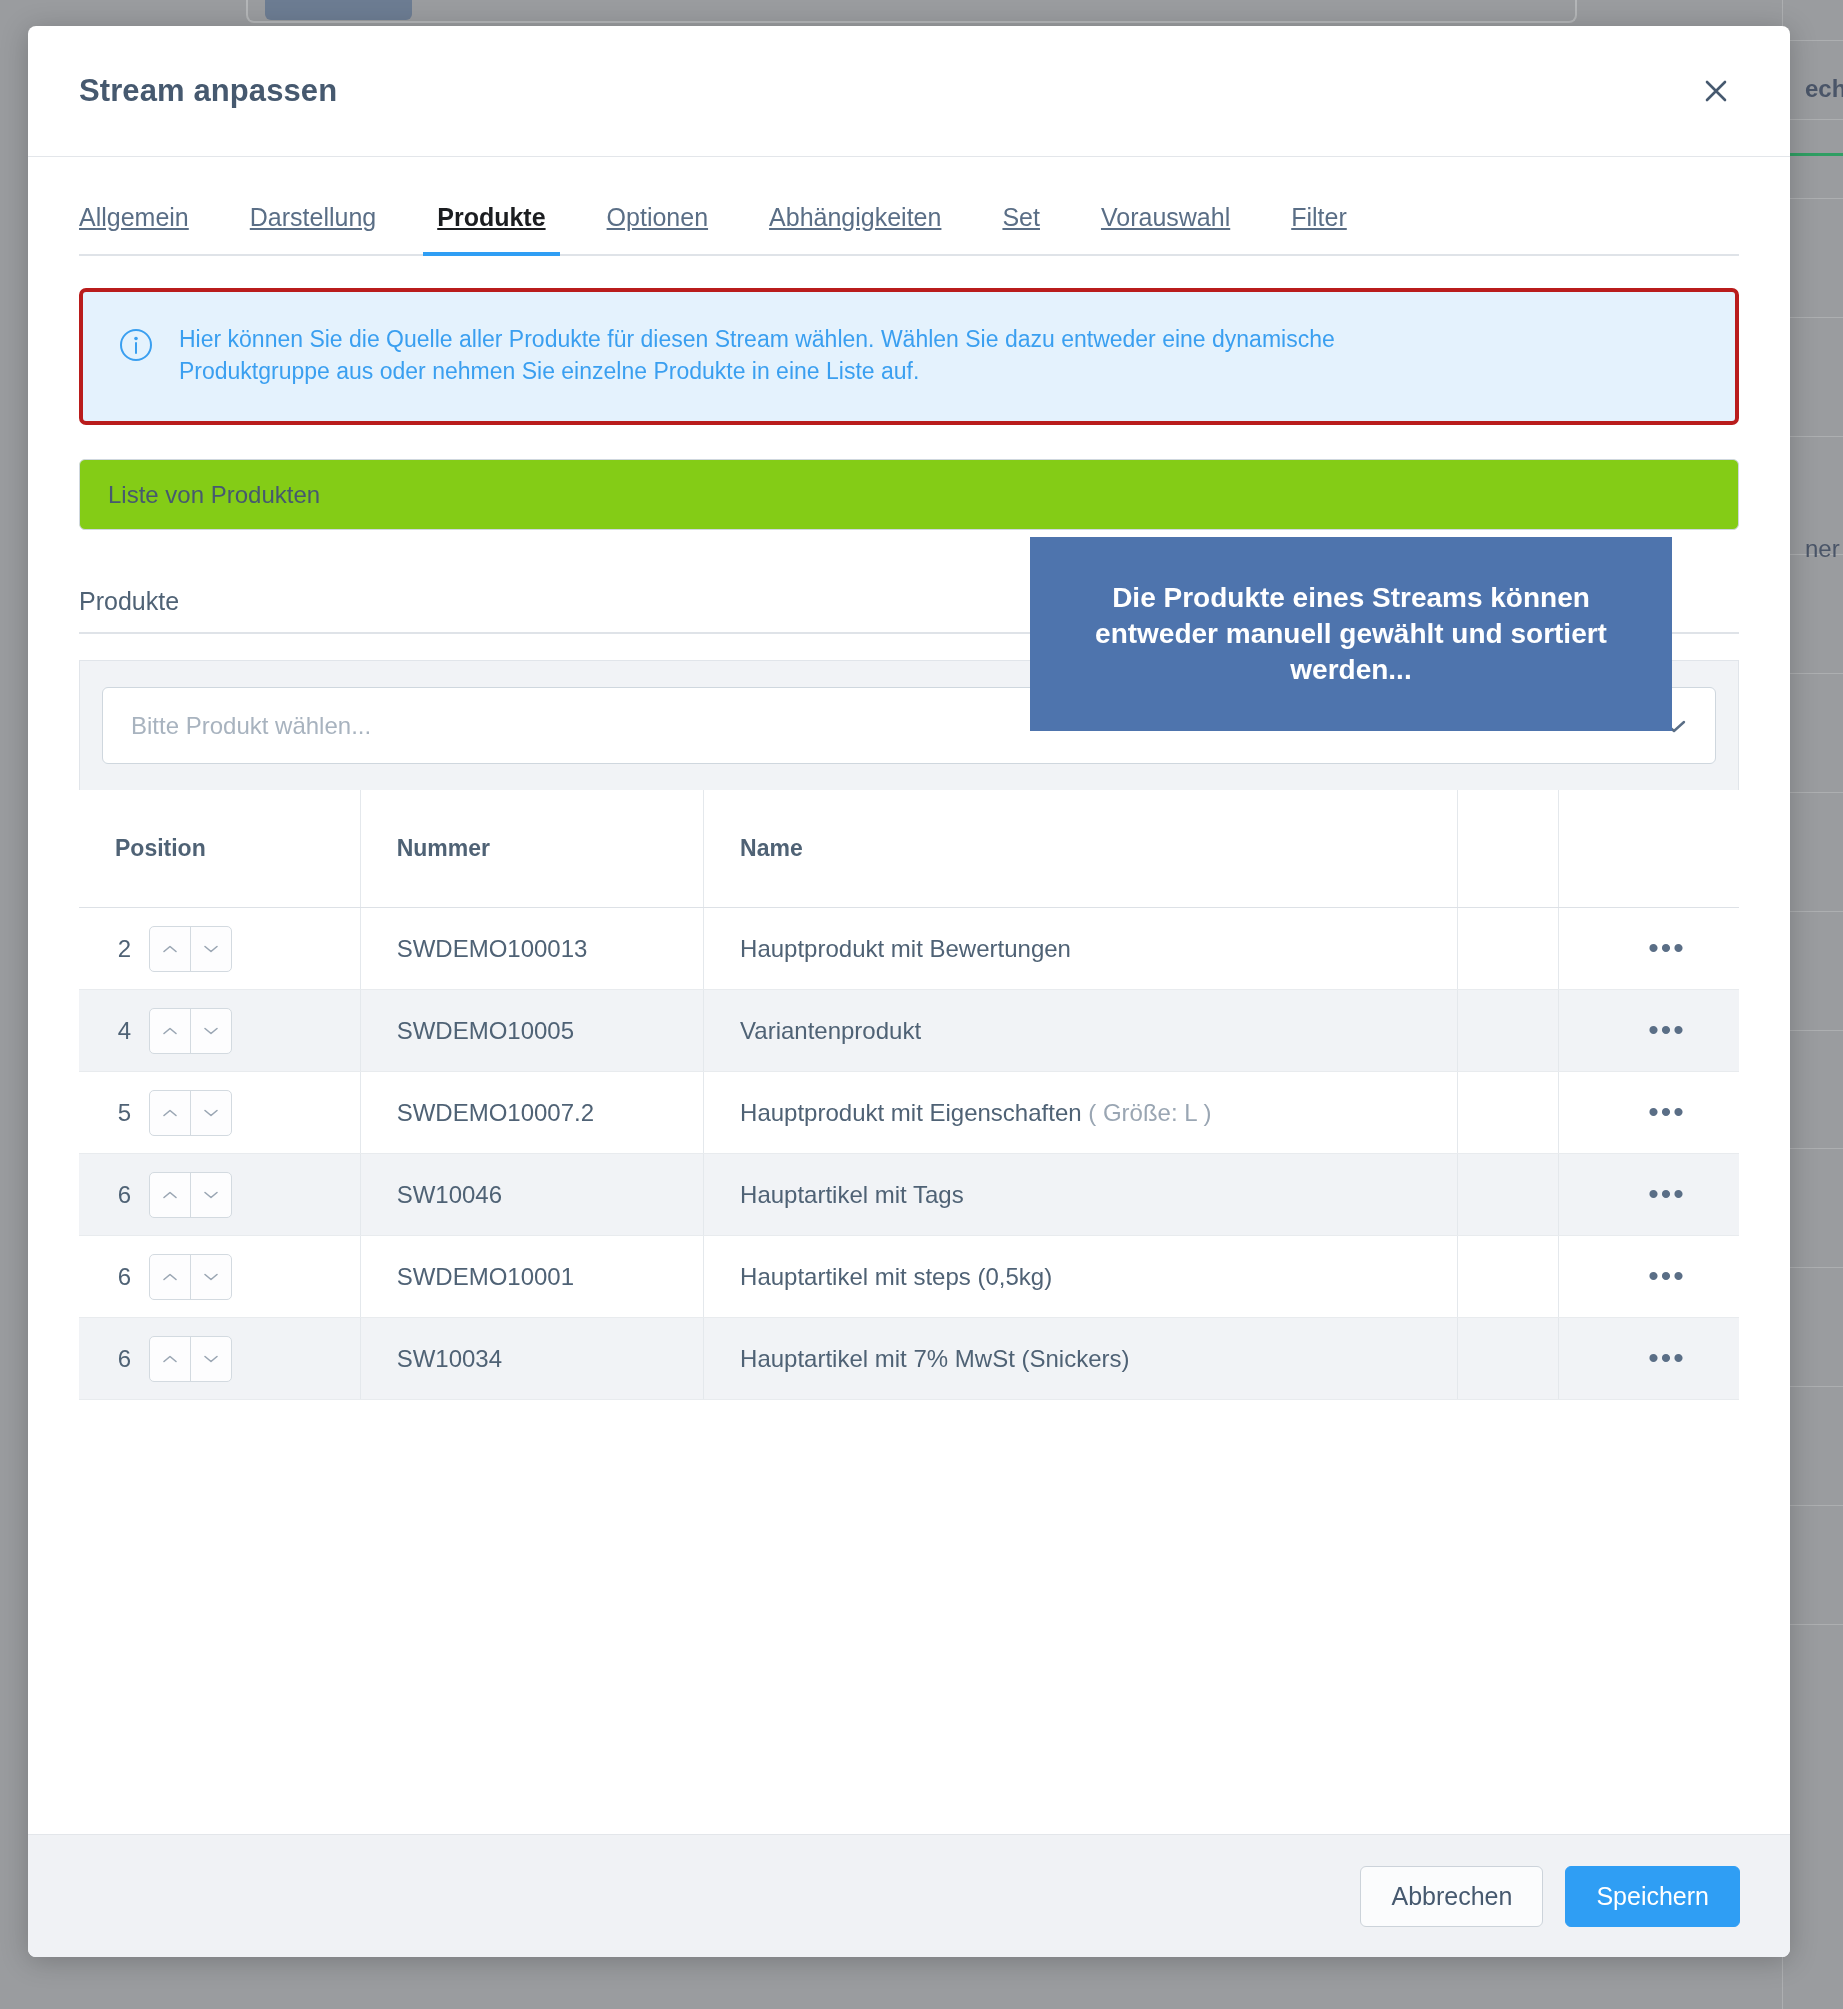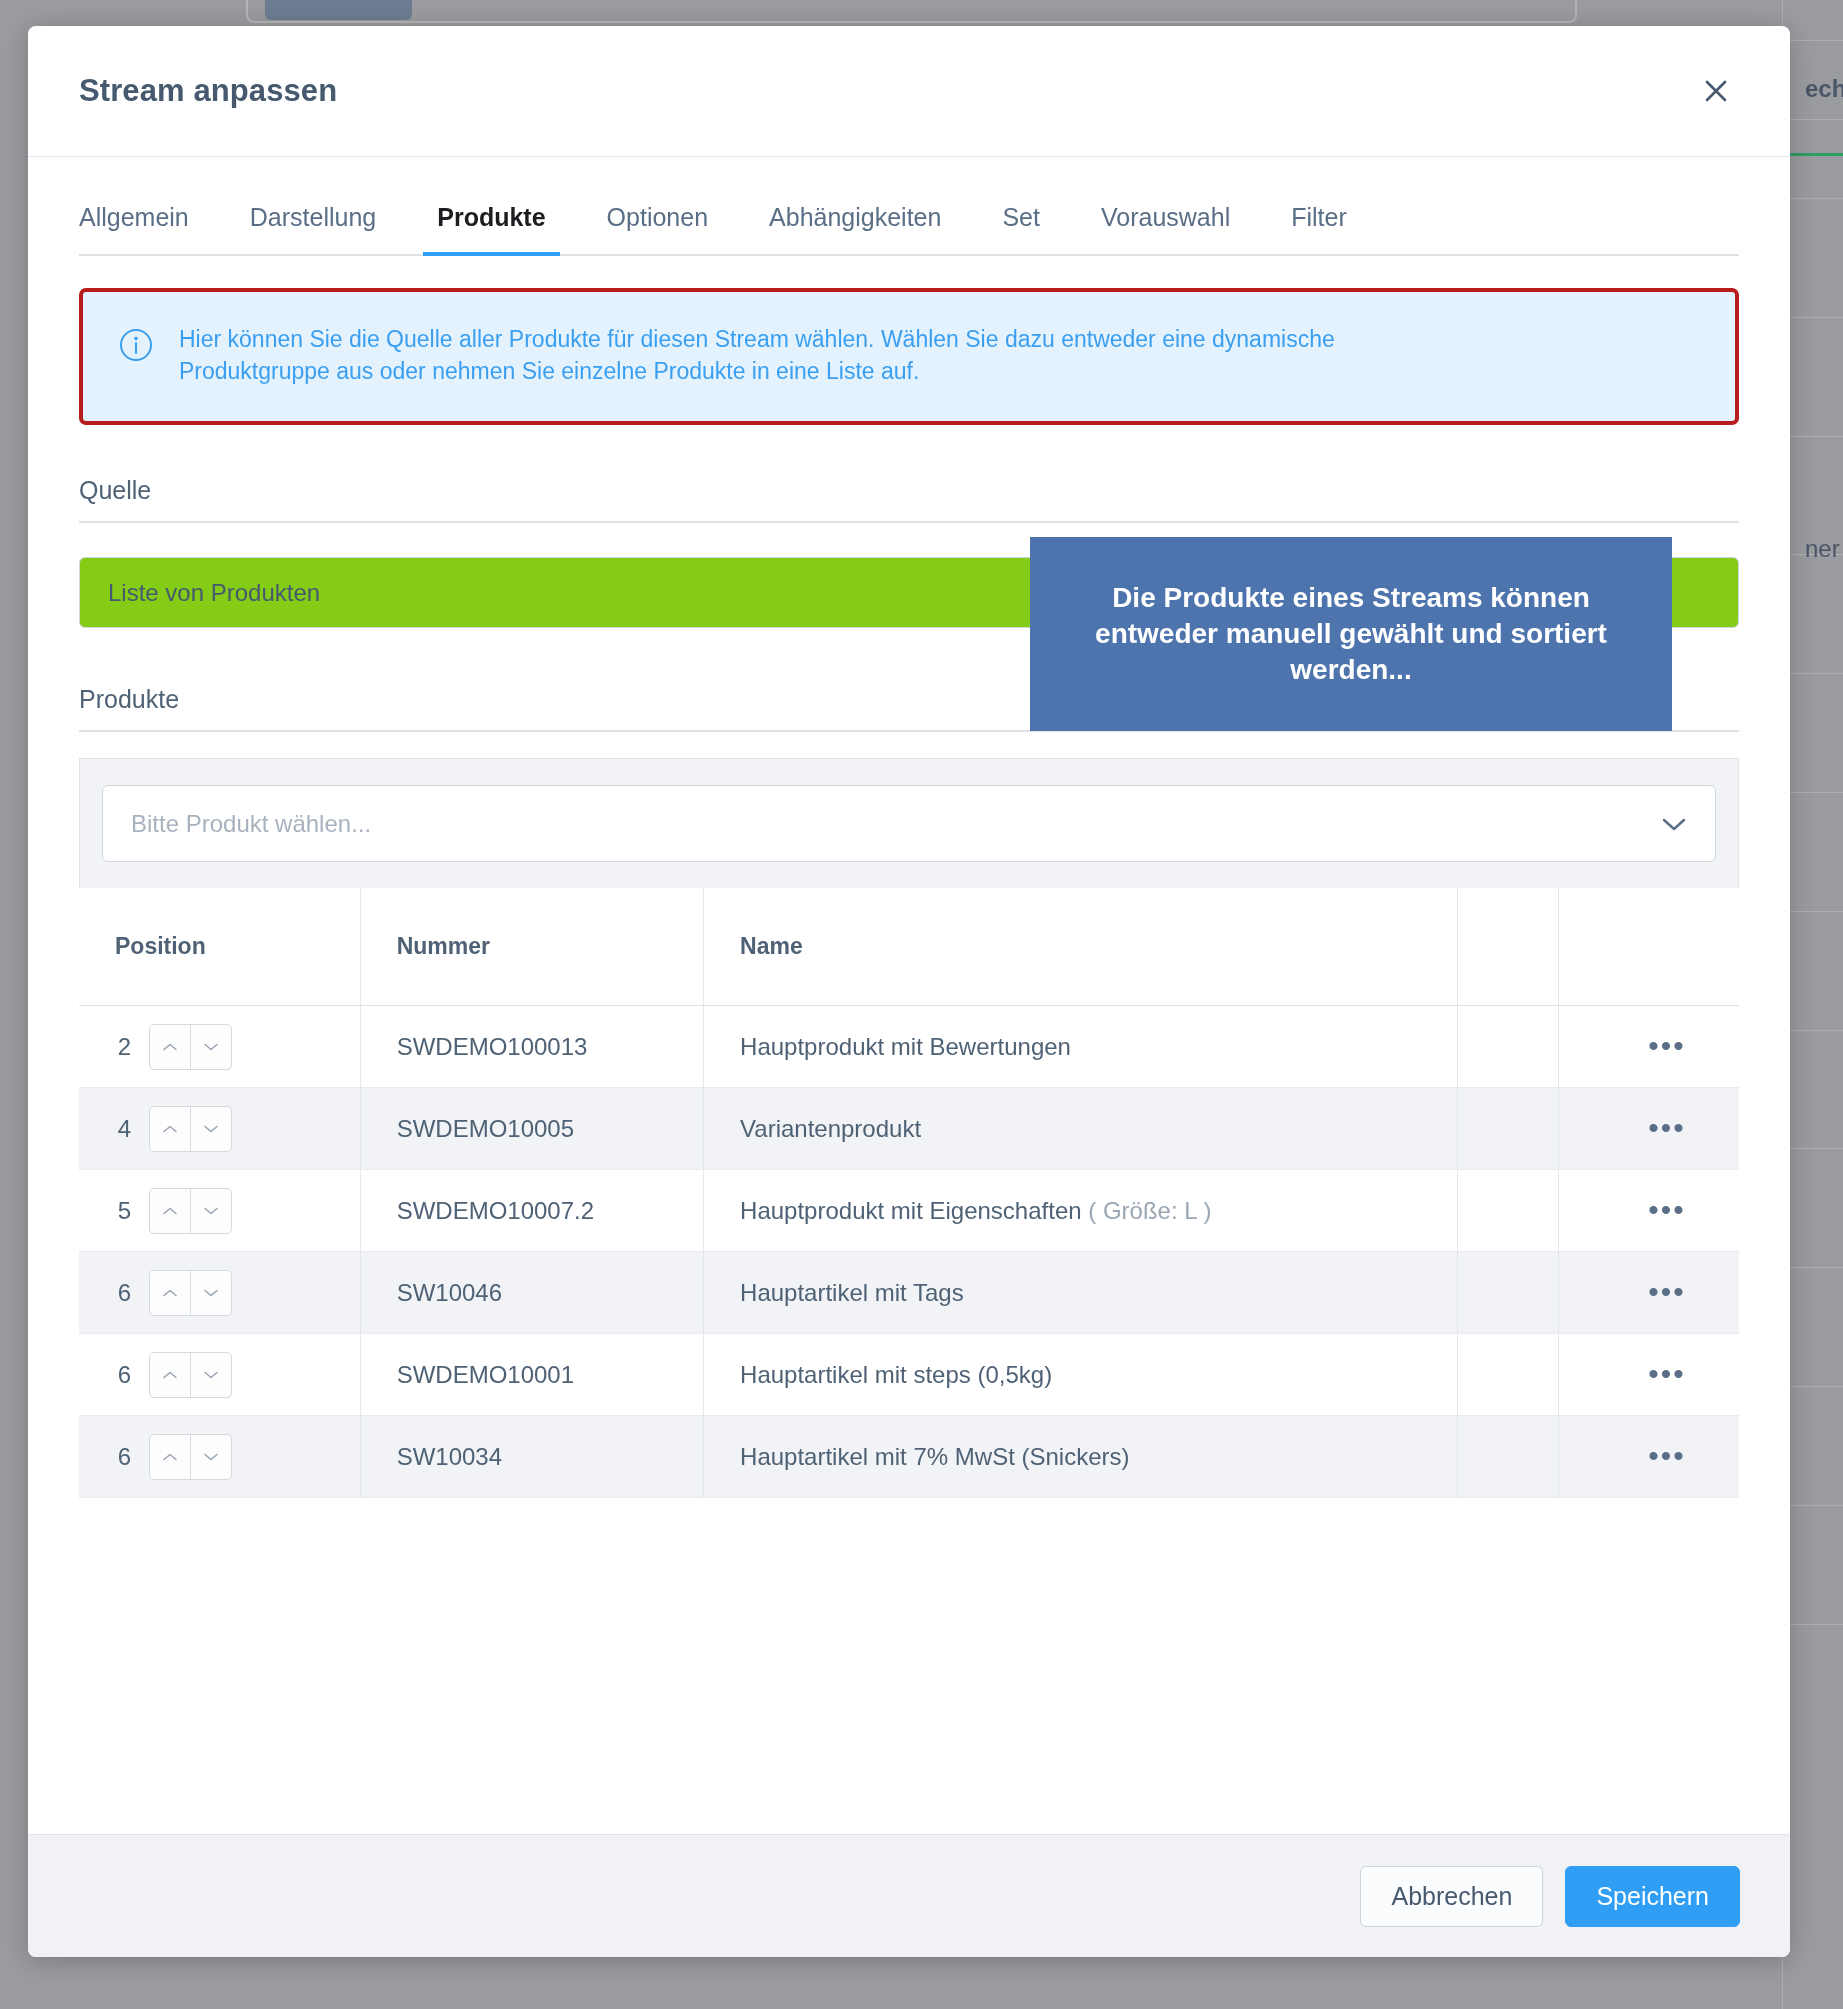--- a/index.html
+++ b/index.html
@@ -137,20 +137,21 @@
     position: relative;
   }
   .tab {
     font-size: 25px;
     color: #5a6e86;
     padding: 0 0 22px 0;
     margin-right: 61px;
     cursor: pointer;
     white-space: nowrap;
     position: relative;
+    text-decoration: underline;
   }
   .tab:last-child { margin-right: 0; text-align: center; }
   .tab.active {
     color: #1b1d20;
     font-weight: 700;
   }
   .tab.active::after {
     content: "";
     position: absolute;
     left: -14px;
@@ -427,21 +428,20 @@
       <span class="info-icon">
         <svg width="34" height="34" viewBox="0 0 34 34" aria-hidden="true">
           <circle cx="17" cy="17" r="15" fill="none" stroke="#3a9ff0" stroke-width="2"></circle>
           <circle cx="17" cy="10.5" r="1.8" fill="#3a9ff0"></circle>
           <path d="M17 15 L17 25" stroke="#3a9ff0" stroke-width="2" stroke-linecap="round"></path>
         </svg>
       </span>
       <div class="info-text">Hier können Sie die Quelle aller Produkte für diesen Stream wählen. Wählen Sie dazu entweder eine dynamische Produktgruppe aus oder nehmen Sie einzelne Produkte in eine Liste auf.</div>
     </div>
 
-    <div class="field-label">Quelle</div>
     <div class="select-control">
       <span>Liste von Produkten</span>
     </div>
 
     <div class="tooltip-callout">
       <span>Die Produkte eines Streams können entweder manuell gewählt und sortiert werden...</span>
     </div>
 
     <div class="field-label tight">Produkte</div>
 

